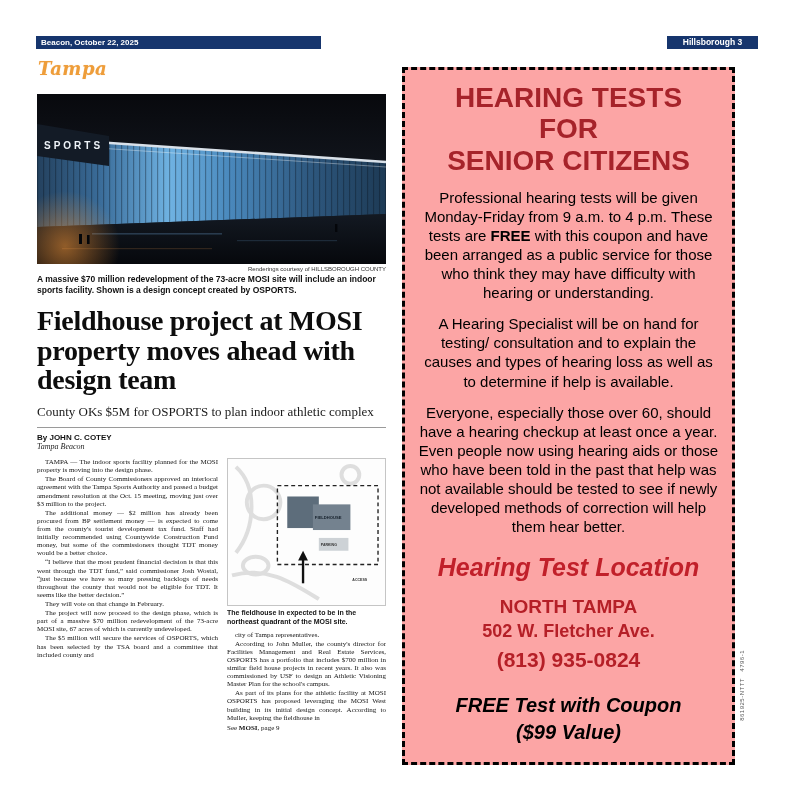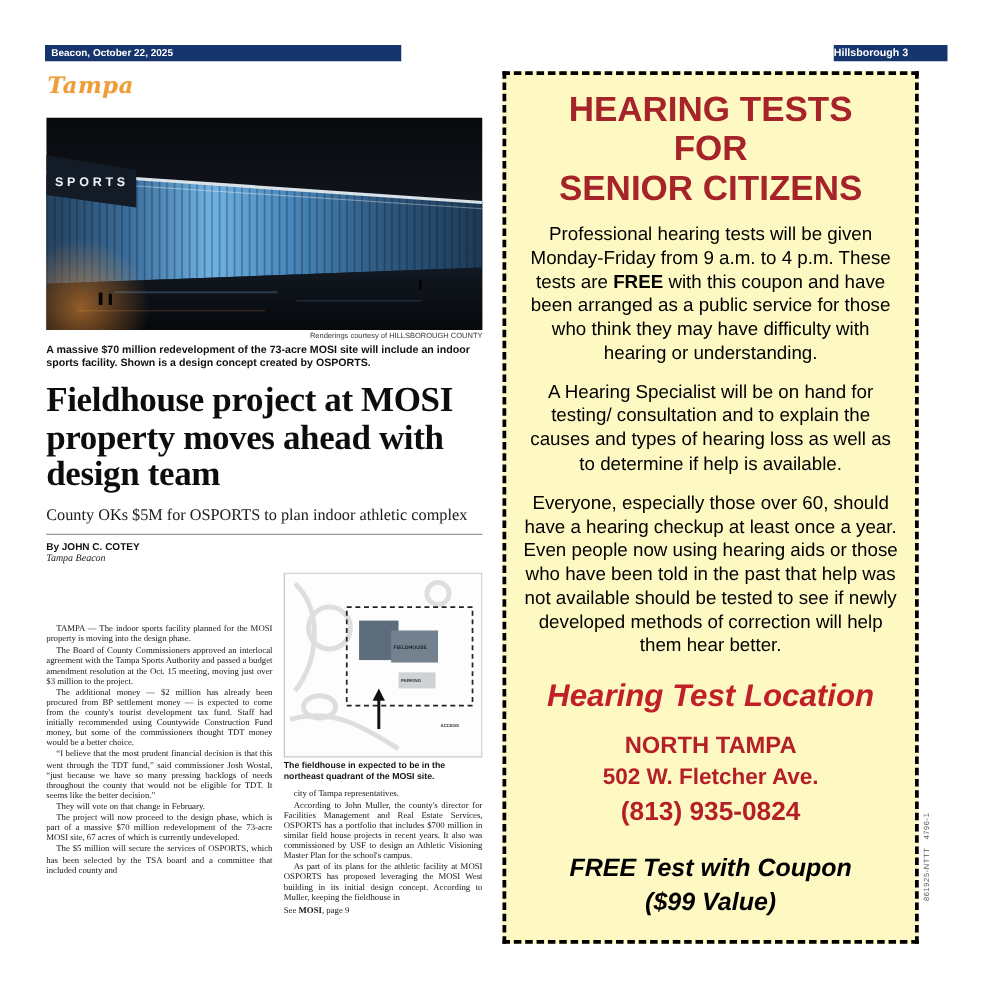--- a/index.html
+++ b/index.html
@@ -4,49 +4,49 @@
 <style>
   * { margin:0; padding:0; box-sizing:border-box; }
   html,body { width:794px; height:792px; background:#fff; }
   .page { position:relative; width:794px; height:792px; background:#ffffff; overflow:hidden;
           font-family:"Liberation Serif", serif; color:#111; }
 
   
   .mast { position:absolute; top:36px; height:13px; background:#16356d; color:#fff;
           font:bold 8px/13px "Liberation Sans", sans-serif; }
   .mast-left  { left:36px; width:285px; padding-left:5px; }
-  .mast-right { left:667px; width:91px; font-size:8.5px; }
+  .mast-right { left:667px; width:91px; text-align:center; font-size:8.5px; }
   .logo { position:absolute; left:38px; top:58px; color:#ee9d3a;
           font:italic bold 18px "DejaVu Serif", serif; letter-spacing:.5px;
           text-shadow:0 0 1px rgba(238,157,58,.4); }
 
   
   .article { position:absolute; left:37px; top:94px; width:349px; }
   .photo { width:349px; height:170px; display:block; }
   .credit { font:6px "Liberation Sans", sans-serif; color:#333; text-align:right; margin-top:2px; }
   .caption { font:bold 8.5px/1.3 "Liberation Sans", sans-serif; color:#111; margin-top:2px; }
   .headline { font-family:"Liberation Serif", serif; font-weight:bold; font-size:28px; line-height:1.06;
               color:#0d0d0d; margin-top:10px; letter-spacing:-0.3px; }
   .subhead { font:13px "Liberation Serif", serif; color:#1a1a1a; margin-top:9px;
              padding-bottom:7px; border-bottom:1px solid #9a9a9a; }
   .byline-block { margin-top:5px; }
   .byline { font:bold 8px "Liberation Sans", sans-serif; display:block; }
   .byline-org { font:italic 8px "Liberation Serif", serif; color:#222; display:block; }
   .body-cols { display:flex; gap:9px; margin-top:7px; font-size:7px; line-height:1.16;
                text-align:justify; color:#141414; height:302px; overflow:hidden; }
-  .col1 { width:181px;margin-top:41px; }
+  .col1 { width:181px; }
   .col2 { width:159px; }
   .body-cols p { text-indent:8px; margin-bottom:1px; }
   .map { width:159px; height:148px; border:1px solid #c5c5c5; background:#fdfdfd; display:block; }
   .map-caption { font:bold 7px/1.25 "Liberation Sans", sans-serif; margin:3px 0 4px; text-align:left; }
   .continuation { font-size:7px; margin-top:2px; }
 
   
-  .ad { position:absolute; left:402px; top:57px; width:333px; height:698px;
-        border:3px dashed #000; background:#fef9c3; padding:10px 12px;
+  .ad { position:absolute; left:402px; top:67px; width:333px; height:698px;
+        border:3px dashed #000; background:#fca5a5; padding:10px 12px;
         text-align:center; font-family:"Liberation Sans", sans-serif; color:#000; }
   .ad-title { color:#a6232a; font-weight:bold; font-size:28px; line-height:1.12; margin-top:2px; }
   .ad-p { font-size:15px; line-height:1.27; margin-top:12px; }
   .ad-loc-heading { color:#c1202a; font-style:italic; font-weight:bold; font-size:25px; margin-top:17px;text-align:center; }
   .ad-loc-name { color:#b51f27; font-weight:bold; font-size:19px; margin-top:14px; }
   .ad-address  { color:#b51f27; font-weight:bold; font-size:18px; margin-top:3px; }
   .ad-phone    { color:#b51f27; font-weight:bold; font-size:21px; margin-top:6px; }
   .ad-coupon   { font-style:italic; font-weight:bold; font-size:20px; margin-top:20px; line-height:1.35; }
 
   .vcode { position:absolute; left:739px; writing-mode:vertical-rl; transform:rotate(180deg);

